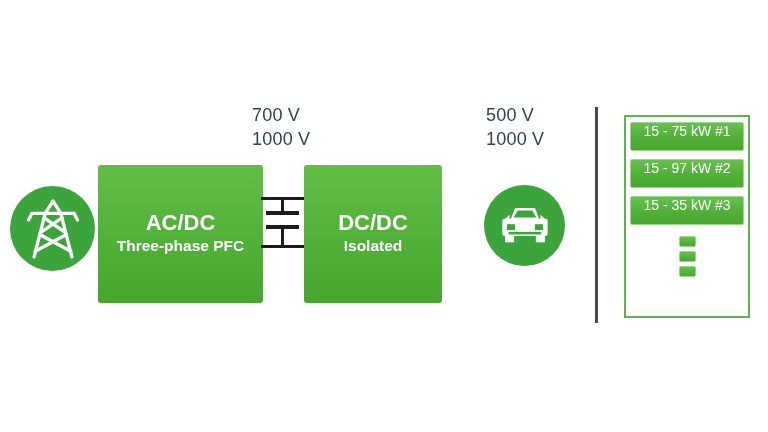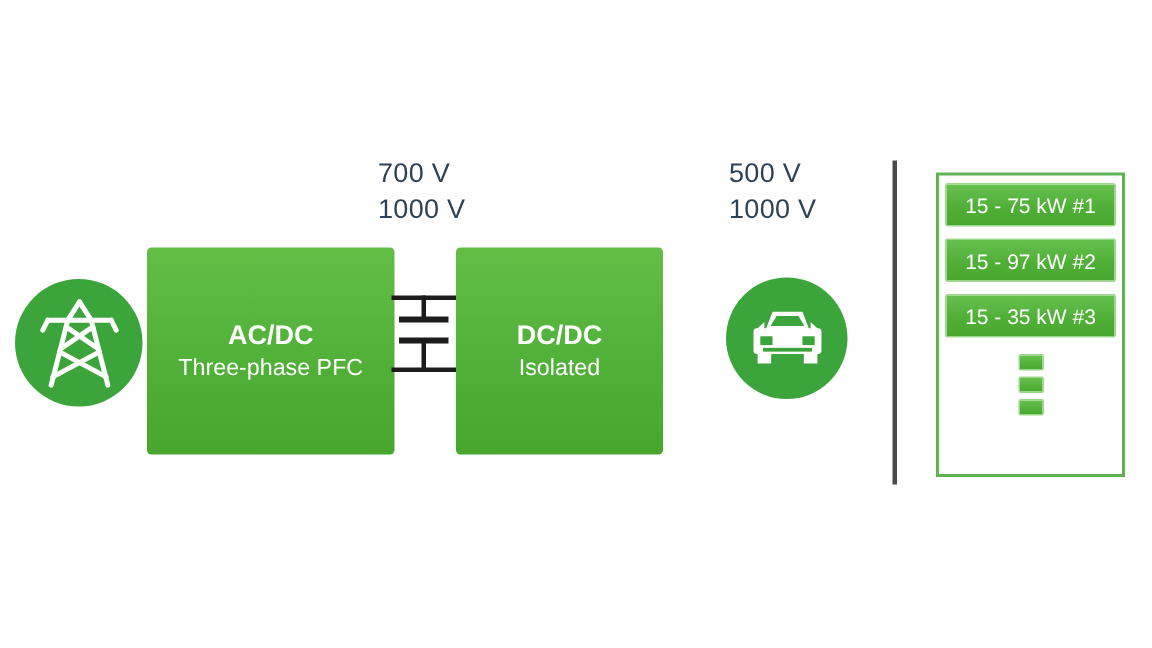--- a/index.html
+++ b/index.html
@@ -14,22 +14,22 @@
 
   
   .block{
     position:absolute;top:165px;height:138px;border-radius:3px;
     background:linear-gradient(180deg,#63BE46 0%,#50B038 55%,#46A62E 100%);
     display:flex;flex-direction:column;align-items:center;justify-content:center;
     color:#ffffff;text-align:center;
   }
   #block-acdc{left:98px;width:165px;}
   #block-dcdc{left:304px;width:138px;}
-  .block .l1{font-size:18px;font-weight:bold;line-height:24px;}
-  .block .l2{font-size:15.5px;font-weight:normal;line-height:22px;}
+  .block .l1{font-size:22px;font-weight:bold;line-height:24px;}
+  .block .l2{font-size:15.5px;font-weight:bold;line-height:22px;}
 
   
   .wire{position:absolute;background:#1C1C1C;}
   #rail-top{left:261px;top:197px;width:44px;height:3px;}
   #rail-bottom{left:261px;top:245px;width:44px;height:3px;}
   #cap-lead-top{left:281px;top:197px;width:3px;height:17px;}
   #cap-plate-top{left:266px;top:211px;width:33px;height:4px;}
   #cap-plate-bottom{left:266px;top:225px;width:33px;height:4px;}
   #cap-lead-bottom{left:281px;top:228px;width:3px;height:20px;}
 
@@ -44,21 +44,21 @@
   
   #module-panel{
     position:absolute;left:624px;top:115px;width:126px;height:203px;
     border:2px solid #5EB350;background:#ffffff;box-sizing:border-box;
     display:flex;flex-direction:column;align-items:center;padding-top:5px;
   }
   .module-bar{
     width:114px;height:29px;margin-bottom:8px;box-sizing:border-box;
     background:linear-gradient(180deg,#66C04E 0%,#4FAE36 60%,#47A82F 100%);
     border:1px solid #9BD789;border-radius:2px;
-    display:flex;align-items:center;justify-content:center;
+    display:flex;justify-content:center;
     color:#ffffff;font-size:14px;white-space:nowrap;
   }
   #ellipsis{display:flex;flex-direction:column;align-items:center;margin-top:3px;}
   .dot{
     width:17px;height:11px;margin-bottom:4px;border-radius:1.5px;
     background:linear-gradient(180deg,#66C04E,#47A82F);border:1px solid #9BD789;box-sizing:border-box;
   }
   svg{display:block;}
 </style>
 </head>

